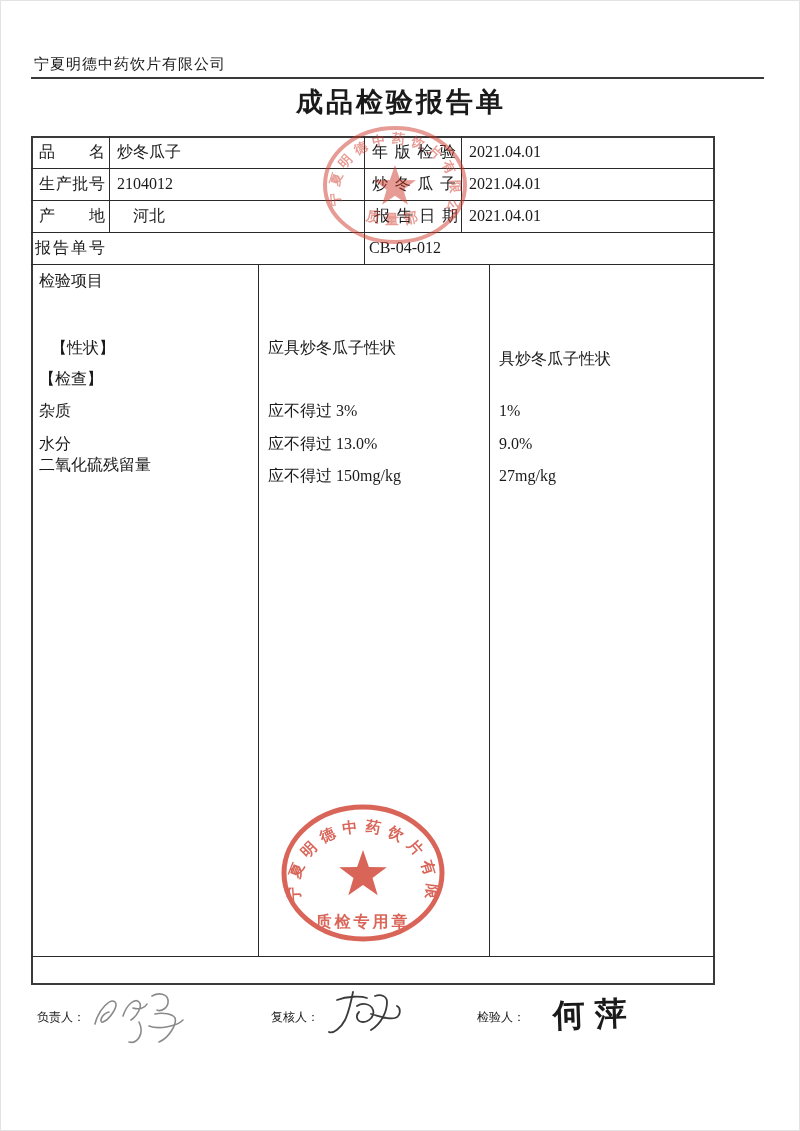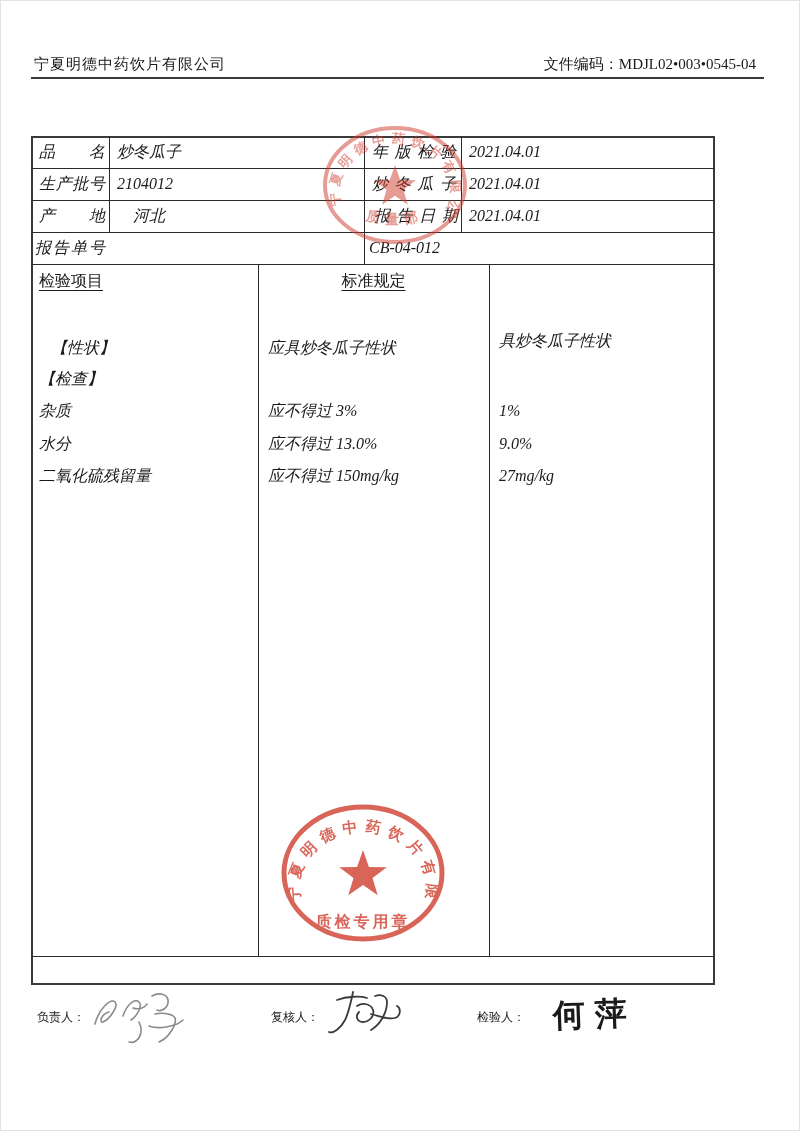--- a/index.html
+++ b/index.html
@@ -7,42 +7,40 @@
         box-sizing:border-box;overflow:hidden;
         font-family:"Liberation Serif","DejaVu Serif",serif;color:#1a1a1a;}
   .abs{position:absolute;}
   .company{font-size:15px;letter-spacing:1px;}
   .doccode{font-size:15px;}
   .rule{height:2px;background:#3a3a3a;}
   .title{font-size:27px;font-weight:700;letter-spacing:3px;text-align:center;}
   .frame{border:2px solid #3a3a3a;box-sizing:border-box;}
   .hl{height:1px;background:#2a2a2a;}
   .vl{width:1px;background:#2a2a2a;}
-  .cell{font-size:16px;line-height:20px;white-space:nowrap;font-style:italic;}
+  .cell{font-size:16px;line-height:20px;white-space:nowrap;}
   .jlabel{text-align:justify;text-align-last:justify;white-space:normal;}
   .colhead{font-size:16px;}
-  .colhead span{text-decoration:underline;text-underline-offset:4px;text-align:right;}
+  .colhead span{text-underline-offset:4px;text-align:right;}
   .center{text-align:center;}
   .conclusion{font-size:16px;letter-spacing:0.5px;white-space:nowrap;}
   .siglabel{font-size:12px;}
   .inspector-name{font-size:32px;font-weight:600;letter-spacing:10px;
         font-family:"DejaVu Sans","Liberation Sans",sans-serif;transform:rotate(-2deg);}
   .stamp{color:var(--stamp-color,#cf3a2b);}
   svg text{fill:var(--stamp-color,#cf3a2b);}
 </style>
 </head>
 <body>
 
 <div class="page">
 
   <div class="abs company" style="left:33px;top:54px">宁夏明德中药饮片有限公司</div>
-  <div class="abs doccode" style="right:43px;top:54px">
-    <span>文件编码：</span><span>MDJL02•003•0545-04</span>
-  </div>
   <div class="abs rule" style="left:30px;top:76px;width:733px"></div>
+  <div class="abs title" style="left:0;top:83px;width:800px">成品检验报告单</div>
 
   <div class="abs frame" style="left:30px;top:135px;width:684px;height:849px"></div>
   <div class="abs hl" style="left:30px;top:167px;width:684px"></div>
   <div class="abs hl" style="left:30px;top:199px;width:684px"></div>
   <div class="abs hl" style="left:30px;top:231px;width:684px"></div>
   <div class="abs hl" style="left:30px;top:263px;width:684px"></div>
   <div class="abs hl" style="left:30px;top:955px;width:684px"></div>
   <div class="abs vl" style="left:108px;top:135px;height:96px"></div>
   <div class="abs vl" style="left:363px;top:135px;height:128px"></div>
   <div class="abs vl" style="left:460px;top:135px;height:96px"></div>
@@ -61,37 +59,36 @@
 
   <div class="abs cell jlabel" style="left:38px;top:205px;width:66px">产地</div>
   <div class="abs cell" style="left:132px;top:205px">河北</div>
   <div class="abs cell jlabel" style="left:373px;top:205px;width:84px">报告日期</div>
   <div class="abs cell" style="left:468px;top:205px">2021.04.01</div>
 
   <div class="abs cell jlabel" style="left:34px;top:237px;width:70px">报告单号</div>
   <div class="abs cell" style="left:368px;top:237px">CB-04-012</div>
 
   <div class="abs colhead" style="left:38px;top:270px"><span>检验项目</span></div>
-  <div class="abs colhead center" style="left:257px;top:270px;width:231px"><span>标准规定</span></div>
 
   <div class="abs cell" style="left:50px;top:337px">【性状】</div>
   <div class="abs cell" style="left:267px;top:337px">应具炒冬瓜子性状</div>
-  <div class="abs cell" style="left:498px;top:330px">具炒冬瓜子性状</div>
+  <div class="abs cell" style="left:498px;top:348px">具炒冬瓜子性状</div>
 
   <div class="abs cell" style="left:38px;top:368px">【检查】</div>
 
   <div class="abs cell" style="left:38px;top:400px">杂质</div>
   <div class="abs cell" style="left:267px;top:400px">应不得过 3%</div>
   <div class="abs cell" style="left:498px;top:400px">1%</div>
 
   <div class="abs cell" style="left:38px;top:433px">水分</div>
   <div class="abs cell" style="left:267px;top:433px">应不得过 13.0%</div>
   <div class="abs cell" style="left:498px;top:433px">9.0%</div>
 
-  <div class="abs cell" style="left:38px;top:465px">二氧化硫残留量</div>
+  <div class="abs cell" style="left:38px;top:454px">二氧化硫残留量</div>
   <div class="abs cell" style="left:267px;top:465px">应不得过 150mg/kg</div>
   <div class="abs cell" style="left:498px;top:465px">27mg/kg</div>
 
   <svg class="abs stamp" style="left:319px;top:123px;opacity:0.5" width="150" height="122" viewBox="0 0 150 122">
     <ellipse cx="75" cy="61" rx="70" ry="57" fill="none" stroke="var(--stamp-color,#cf3a2b)" stroke-width="4"></ellipse>
     <path id="arcTop" d="M 23 85 A 56 48 0 1 1 127 85" fill="none"></path>
     <text font-size="13" letter-spacing="5.5" font-weight="bold">
       <textPath href="#arcTop" startOffset="4">宁夏明德中药饮片有限公司</textPath>
     </text>
     <path d="M75,41 L80.2,55.9 L95.9,56.2 L83.4,65.7 L87.9,80.8 L75,71.8 L62.1,80.8 L66.6,65.7 L54.1,56.2 L69.8,55.9 Z" fill="var(--stamp-color,#cf3a2b)"></path>

